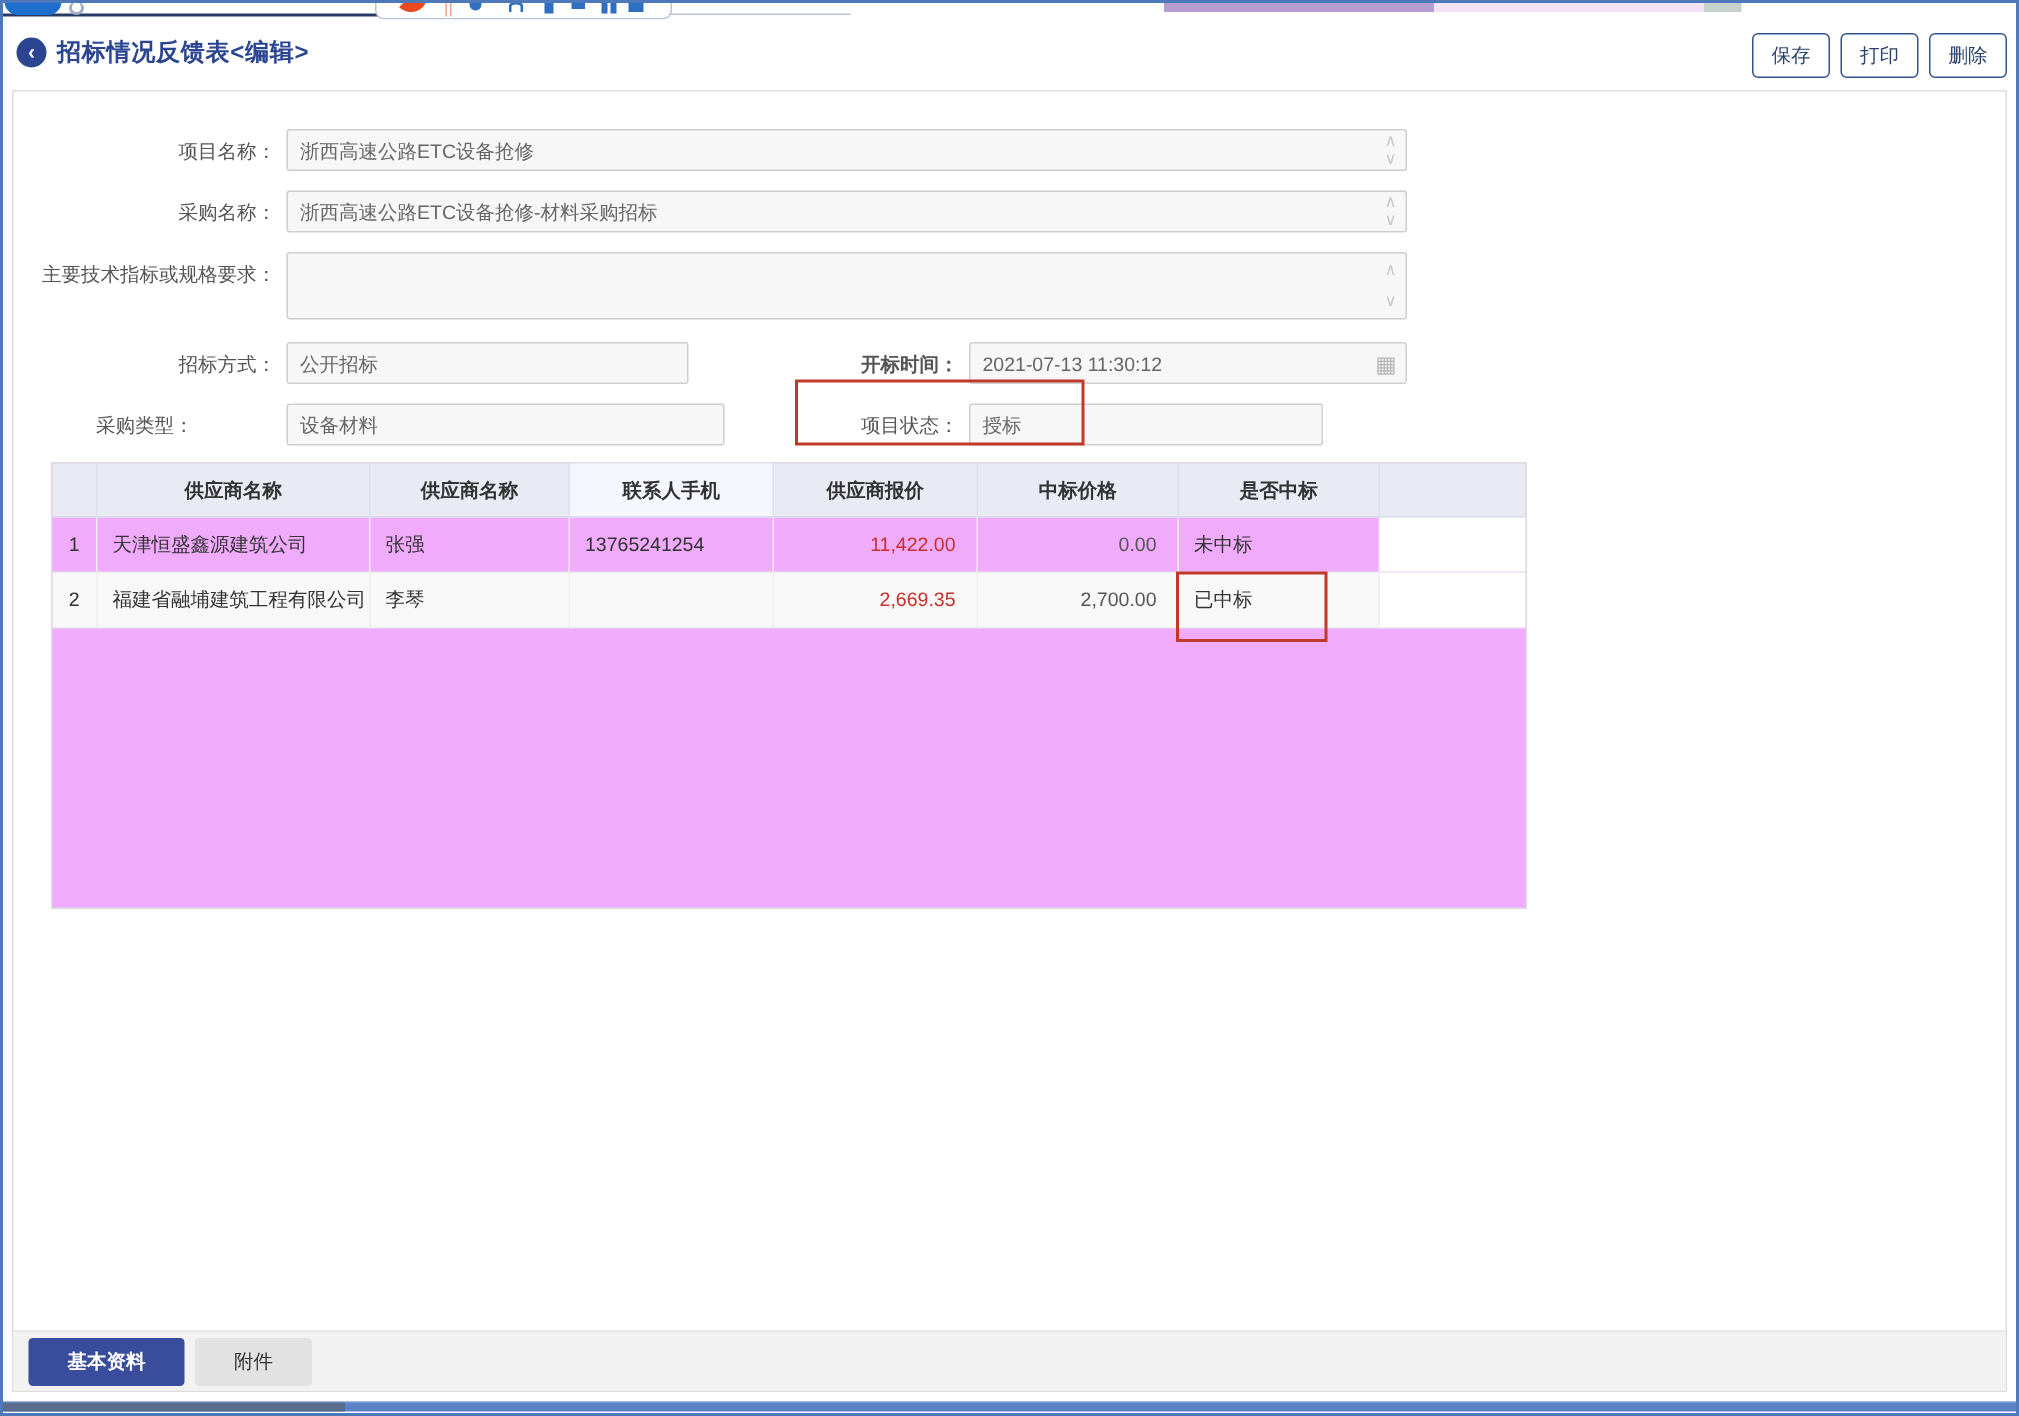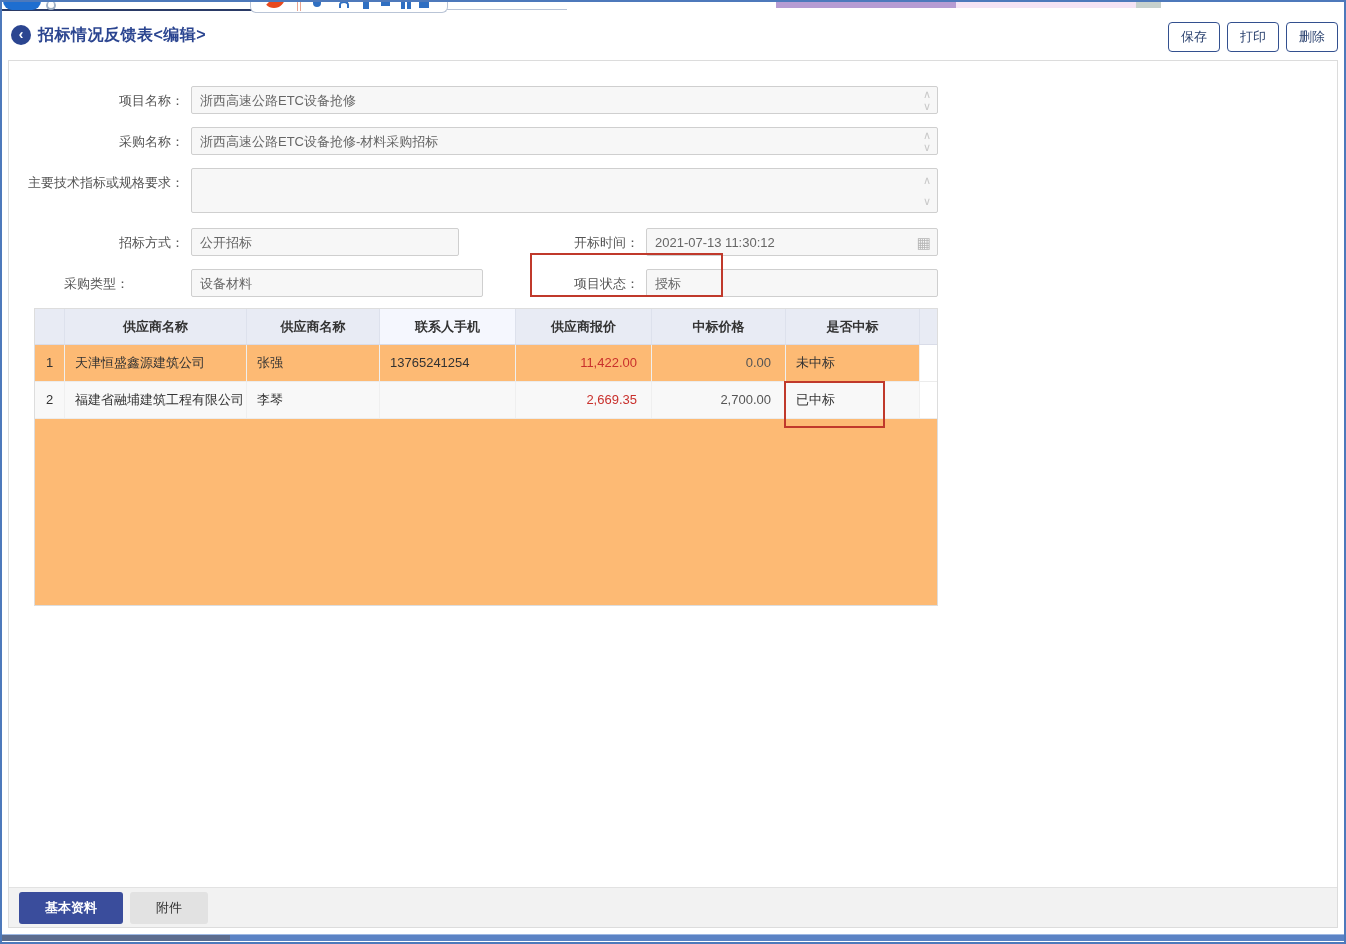--- a/index.html
+++ b/index.html
@@ -57,22 +57,22 @@
   .field .val { display:block; line-height:16px; }
   .spin { position:absolute; right:6px; top:2px; bottom:2px; display:flex; flex-direction:column;
     justify-content:space-between; color:#c9c9c9; font-size:11px; line-height:10px; }
   .spin span { cursor:pointer; }
   .field.tall .spin { top:6px; bottom:6px; }
   .cal-icon { position:absolute; right:6px; top:5px; color:#b5b5b5; font-size:15px; cursor:pointer; }
 
   .anno-box { position:absolute; border:2px solid #c0392b; z-index:20; pointer-events:none; }
 
   
-  .sup-table { position:absolute; left:25px; top:247px; width:904px; height:298px;
-    border:1px solid #ddd; background:#fdba74; font-size:13px; }
+  .sup-table { position:absolute; left:25px; top:247px; width:984px; height:298px;
+    border:1px solid #ddd; background:#f0abfc; font-size:13px; }
   .t-row { display:flex; width:100%; }
   .t-head { background:#e8ebf4; border-bottom:1px solid #d9dce8; }
   .t-head .t-cell { height:35px; line-height:35px; text-align:center; color:#333; font-weight:bold;
     border-right:1px solid #dde1ec; }
   .t-head .t-cell.sorted { background:#f5f7fe; }
   .t-body-row { border-bottom:1px solid #ececec; }
   .t-body-row .t-cell { height:36px; line-height:36px; border-right:1px solid #efefef; white-space:nowrap; overflow:hidden; }
   .t-body-row.alt .t-cell { background:#f8f8f8; }
   .c0 { width:30px;  text-align:center; }
   .c1 { width:182px; padding-left:10px; }
@@ -161,32 +161,32 @@
     <span class="spin">
       <span>∧</span>
       <span>∨</span>
     </span>
   </div>
 
   <div class="lbl" style="left:0; width:175px; top:173px;">招标方式：</div>
   <div class="field" style="left:182px; top:167px; width:268px; height:28px; padding-right:8px;">
     <span class="val">公开招标</span>
   </div>
-  <div class="lbl" style="left:460px; width:170px; top:173px;">开标时间：</div>
+  <div class="lbl" style="left:460px; width:170px; top:173px;font-weight:bold;">开标时间：</div>
   <div class="field" style="left:637px; top:167px; width:292px; height:28px;">
     <span class="val">2021-07-13 11:30:12</span>
     <span class="cal-icon">▦</span>
   </div>
 
   <div class="lbl" style="left:0; width:175px; top:214px;text-align:center;">采购类型：</div>
   <div class="field" style="left:182px; top:208px; width:292px; height:28px; padding-right:8px;">
     <span class="val">设备材料</span>
   </div>
   <div class="lbl" style="left:460px; width:170px; top:214px;">项目状态：</div>
-  <div class="field" style="left:637px; top:208px; width:292px; height:28px; padding-right:8px;">
+  <div class="field" style="left:637px; top:208px; width:236px; height:28px; padding-right:8px;">
     <span class="val">授标</span>
   </div>
 
   <div class="anno-box" style="left:521px; top:192px; width:193px; height:44px;"></div>
 
   <div class="sup-table">
     <div class="t-row t-head">
       <div class="t-cell c0"></div>
       <div class="t-cell c1">供应商名称</div>
       <div class="t-cell c2">供应商名称</div>

